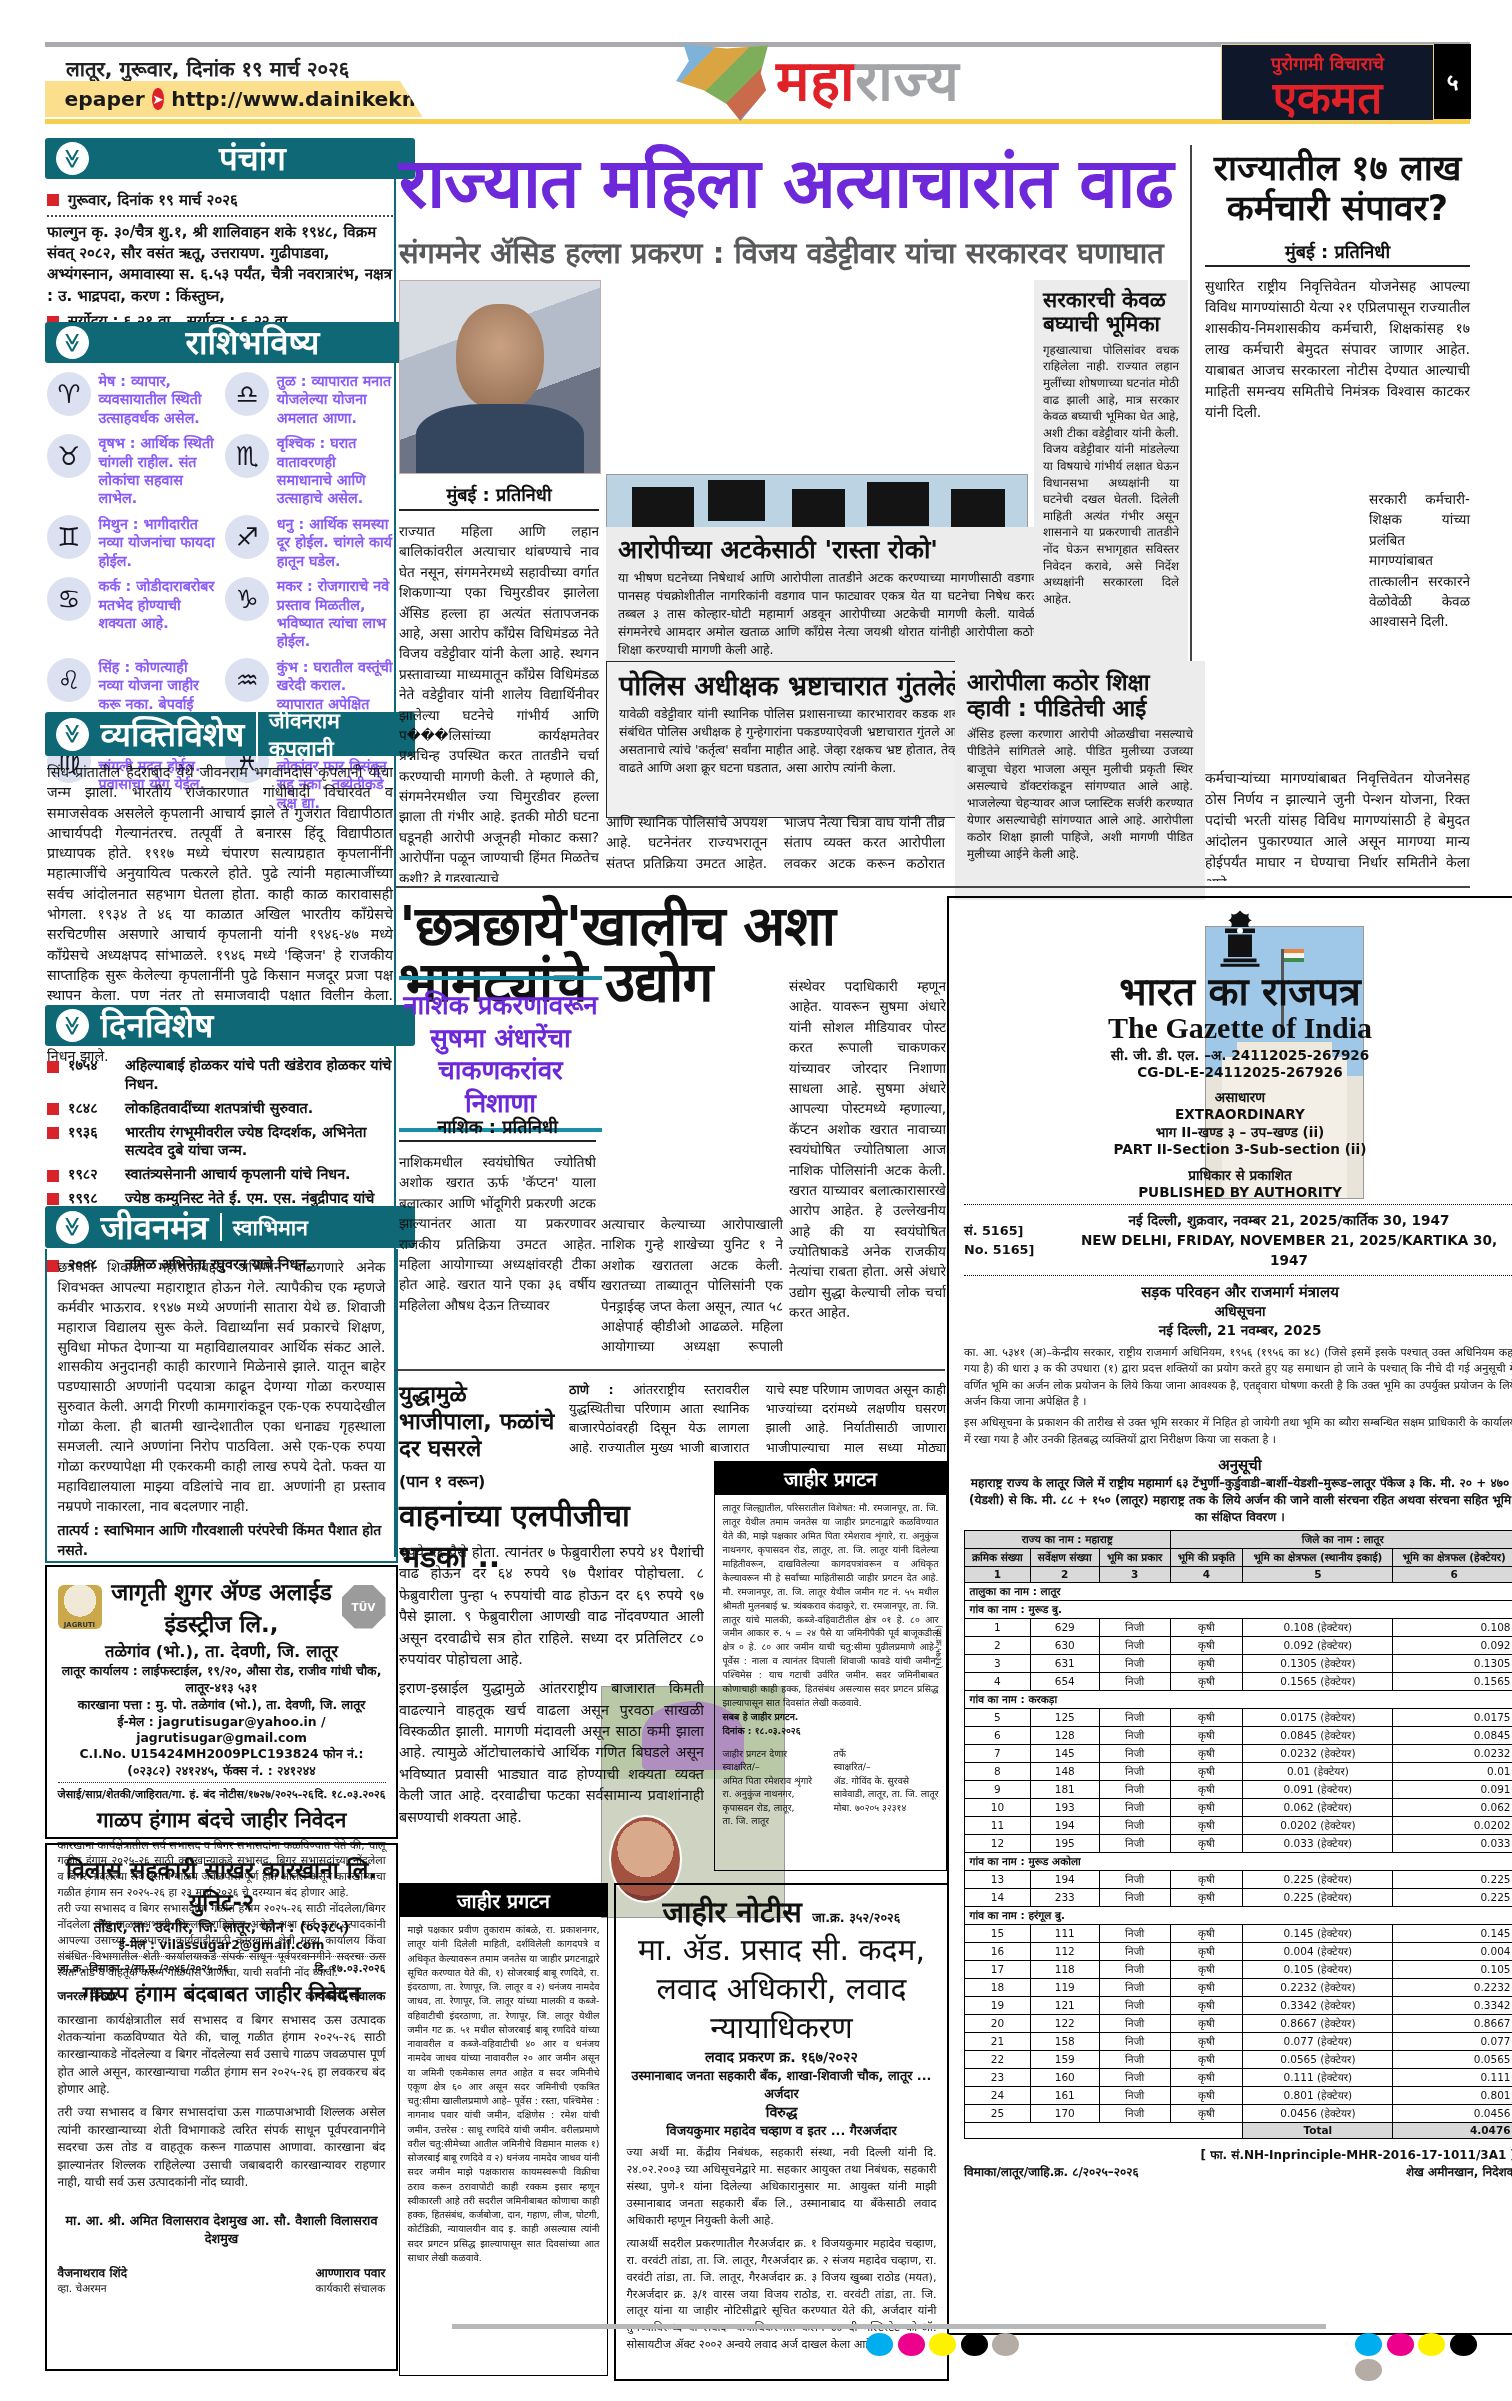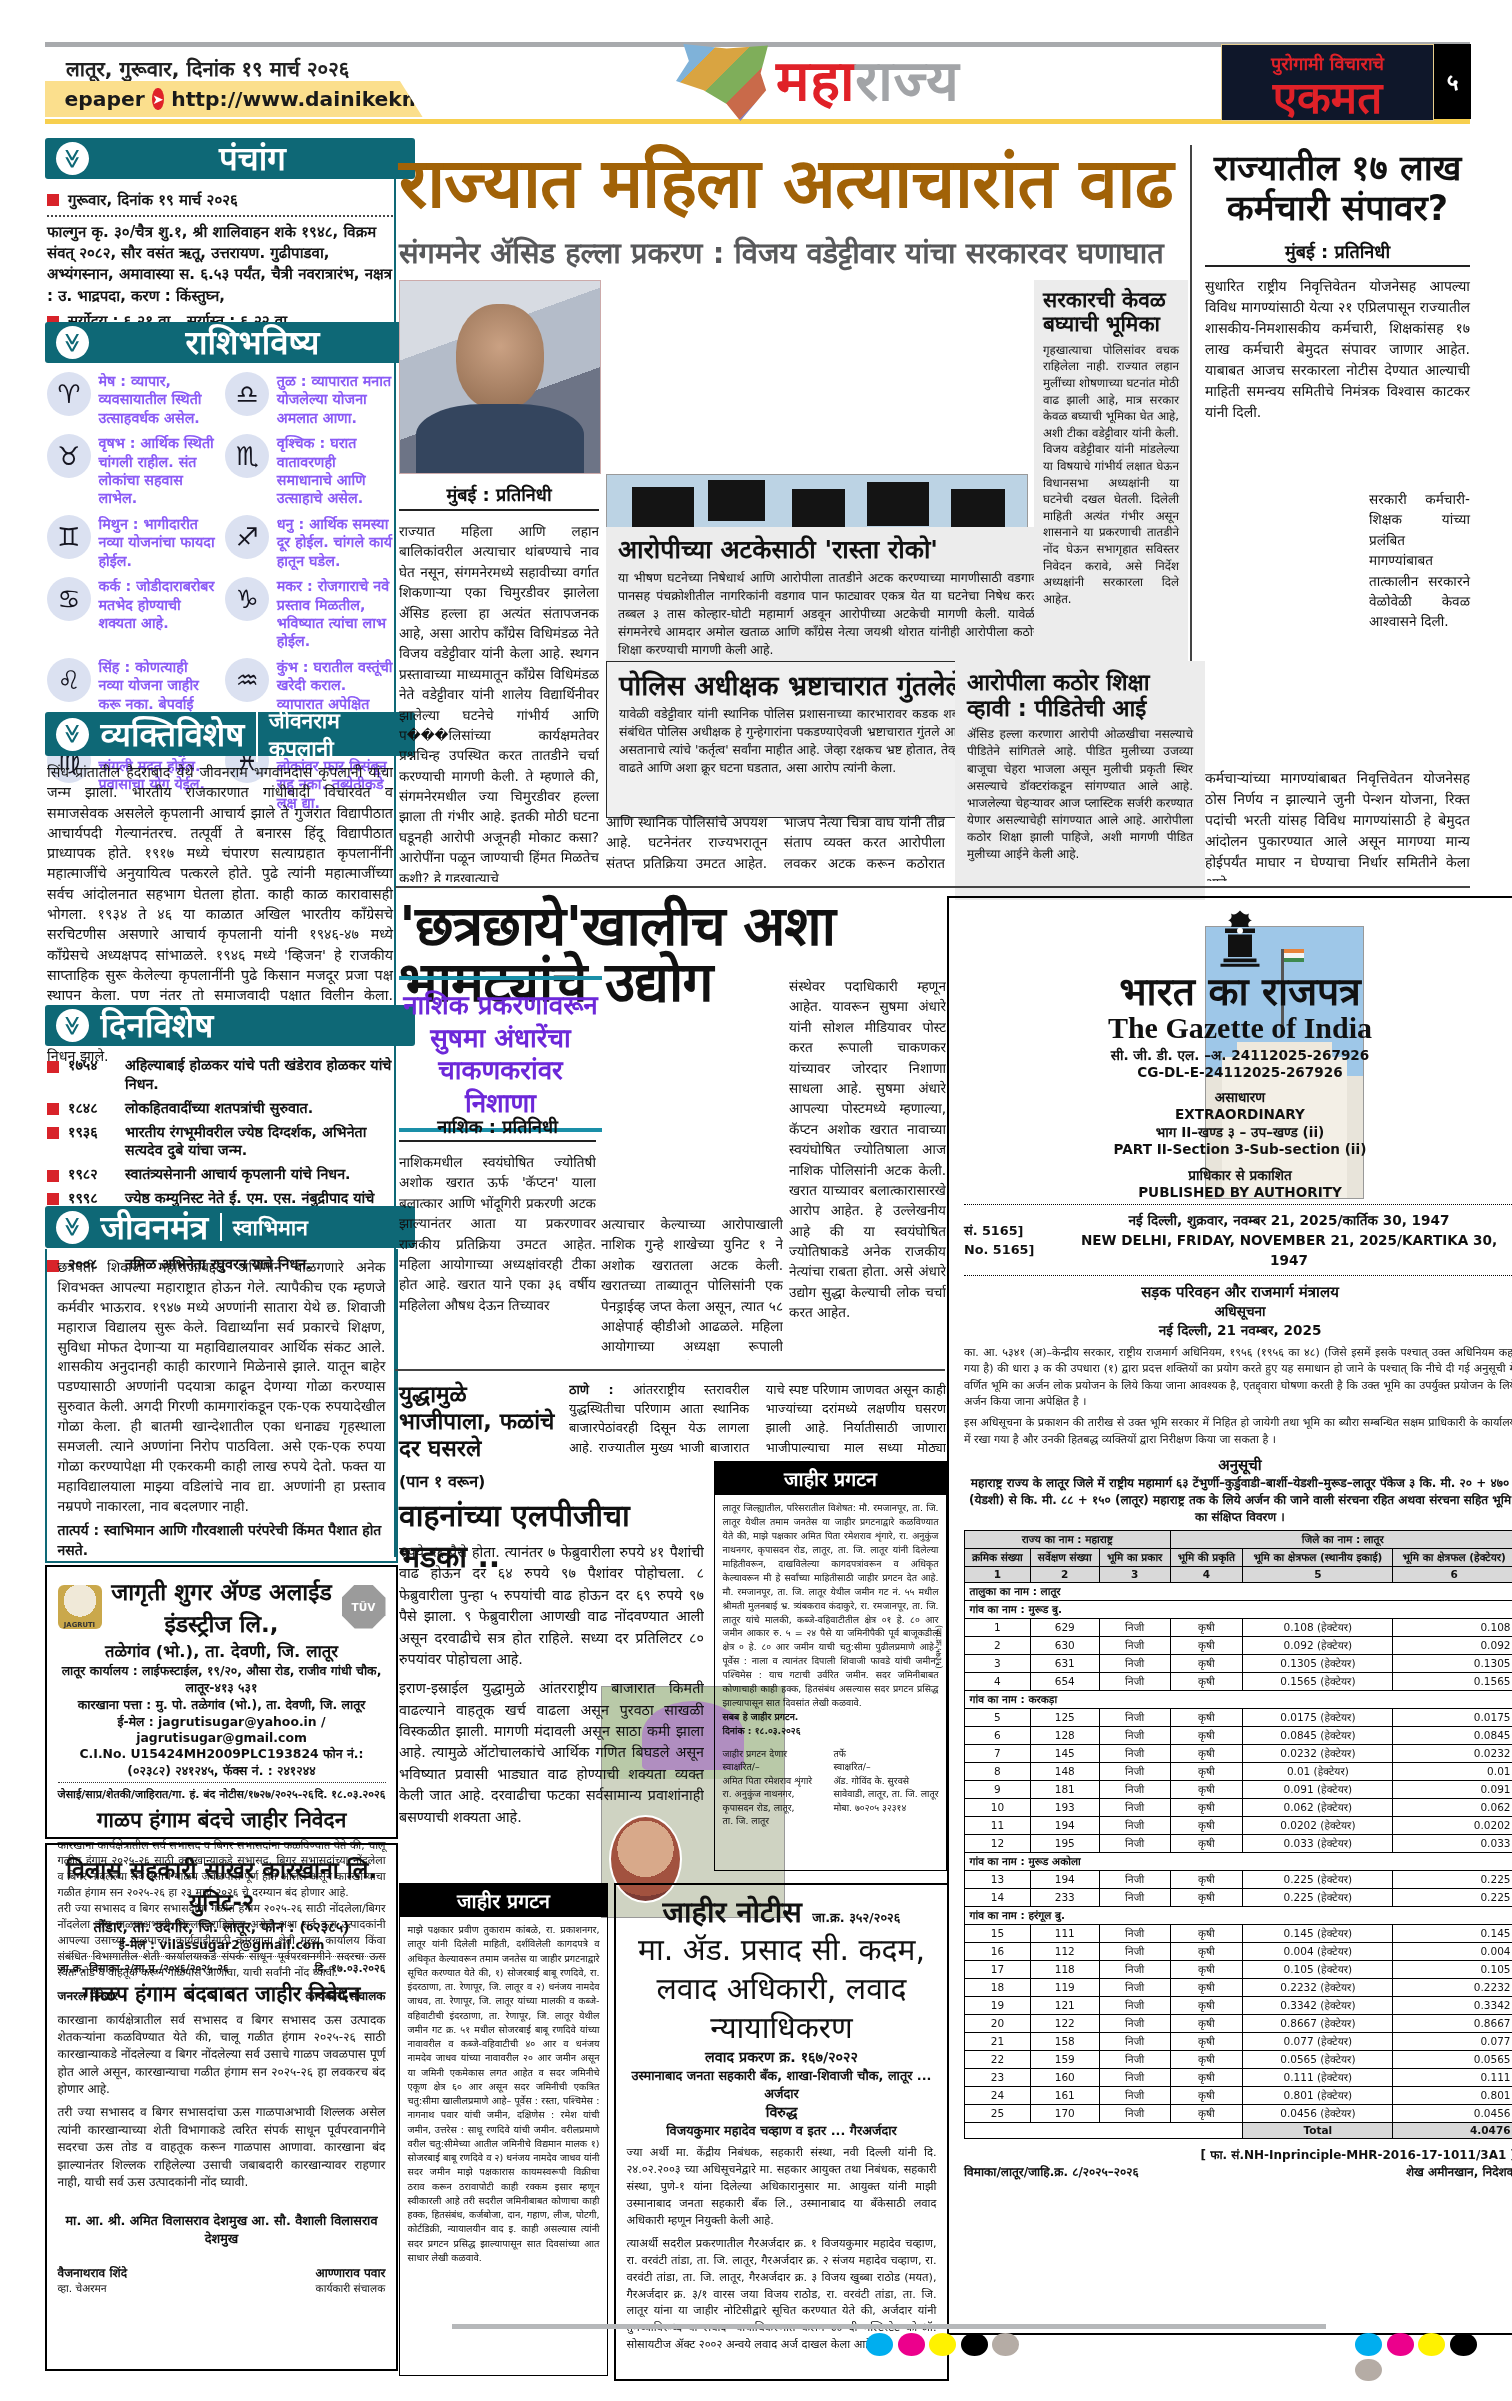--- a/index.html
+++ b/index.html
@@ -55,21 +55,21 @@
   .ad-head{font-size:21px;font-weight:bold;text-align:center;margin:4.5px 0;}
   .ad-body{font-size:11px;line-height:1.45;text-align:justify;}
   .ad-ref{display:flex;justify-content:space-between;font-size:11px;font-weight:bold;
           border-top:1.5px dotted #333;padding-top:3px;margin-top:3px;}
   .ad-sign{display:flex;justify-content:space-between;font-weight:bold;font-size:12px;margin-top:6px;}
   .tuv{width:44px;height:44px;background:#9b9b9b;color:#fff;display:flex;align-items:center;justify-content:center;
        font-size:10.5px;font-weight:bold;clip-path:polygon(30% 0,70% 0,100% 30%,100% 70%,70% 100%,30% 100%,0 70%,0 30%);}
   .jag-logo{width:44px;height:44px;background:radial-gradient(circle at 50% 35%,#f0e9d8 0 45%,#caa84b 45% 100%);
             border-radius:6px;display:flex;align-items:flex-end;justify-content:center;font-size:6.8px;font-weight:bold;color:#333;}
   
-  .lead-h1{font-size:69px;font-weight:bold;line-height:1.02;color:#a16207;letter-spacing:-0.8px;}
+  .lead-h1{font-size:69px;font-weight:bold;line-height:1.02;color:#6d28d9;letter-spacing:-0.8px;}
   .lead-h2{font-size:29px;font-weight:bold;color:#58595b;}
   .byline{font-size:18px;font-weight:bold;text-align:center;}
   .hr{background:#222;height:2.3px;}
   .body-txt{font-size:13.6px;line-height:1.5;}
   .gray-box{background:#ececec;padding:9px 12px;}
   .gb-h{font-size:25px;font-weight:bold;line-height:1.15;margin-bottom:4.5px;}
   .police-box{background:#f0f0f0;border:1.5px solid #2a2a2a;padding:7.5px 12px;}
   .cols2{column-count:2;column-gap:16.6px;}
   .photo{position:relative;overflow:hidden;}
   .ph-pol{background:linear-gradient(160deg,#d7dbe2 0 30%,#b4bcc9 30% 60%,#6d7486 60%);}

